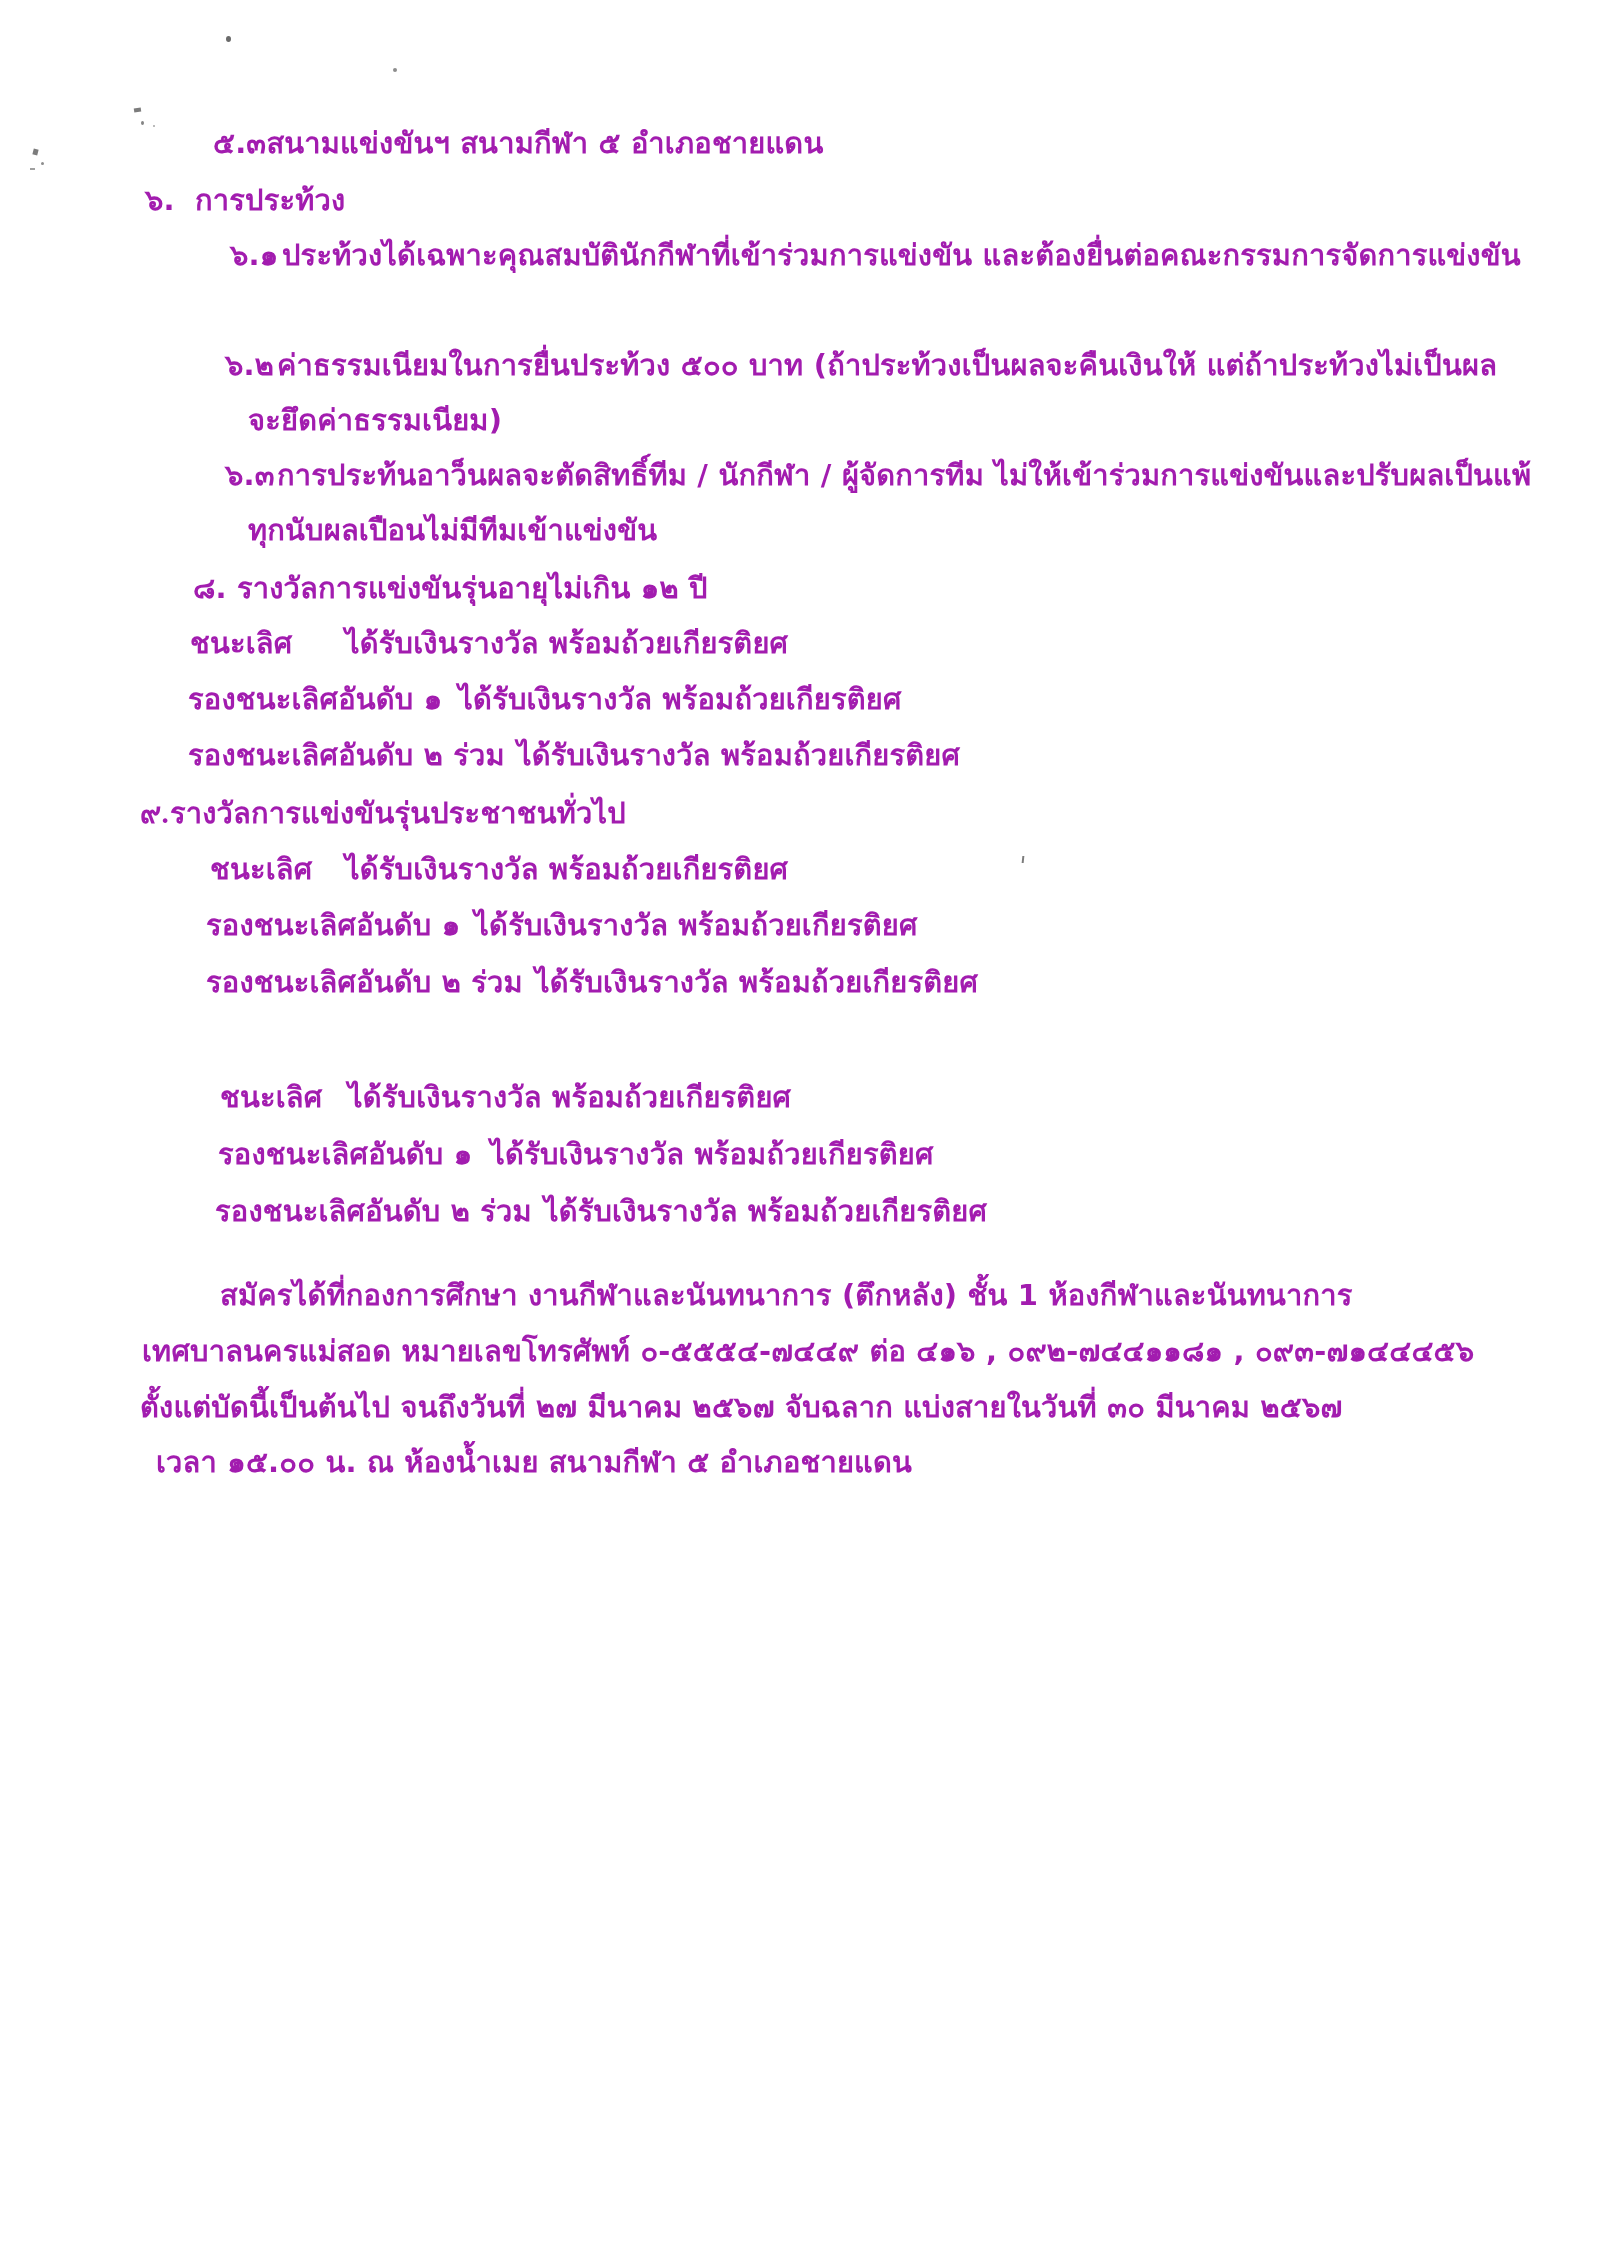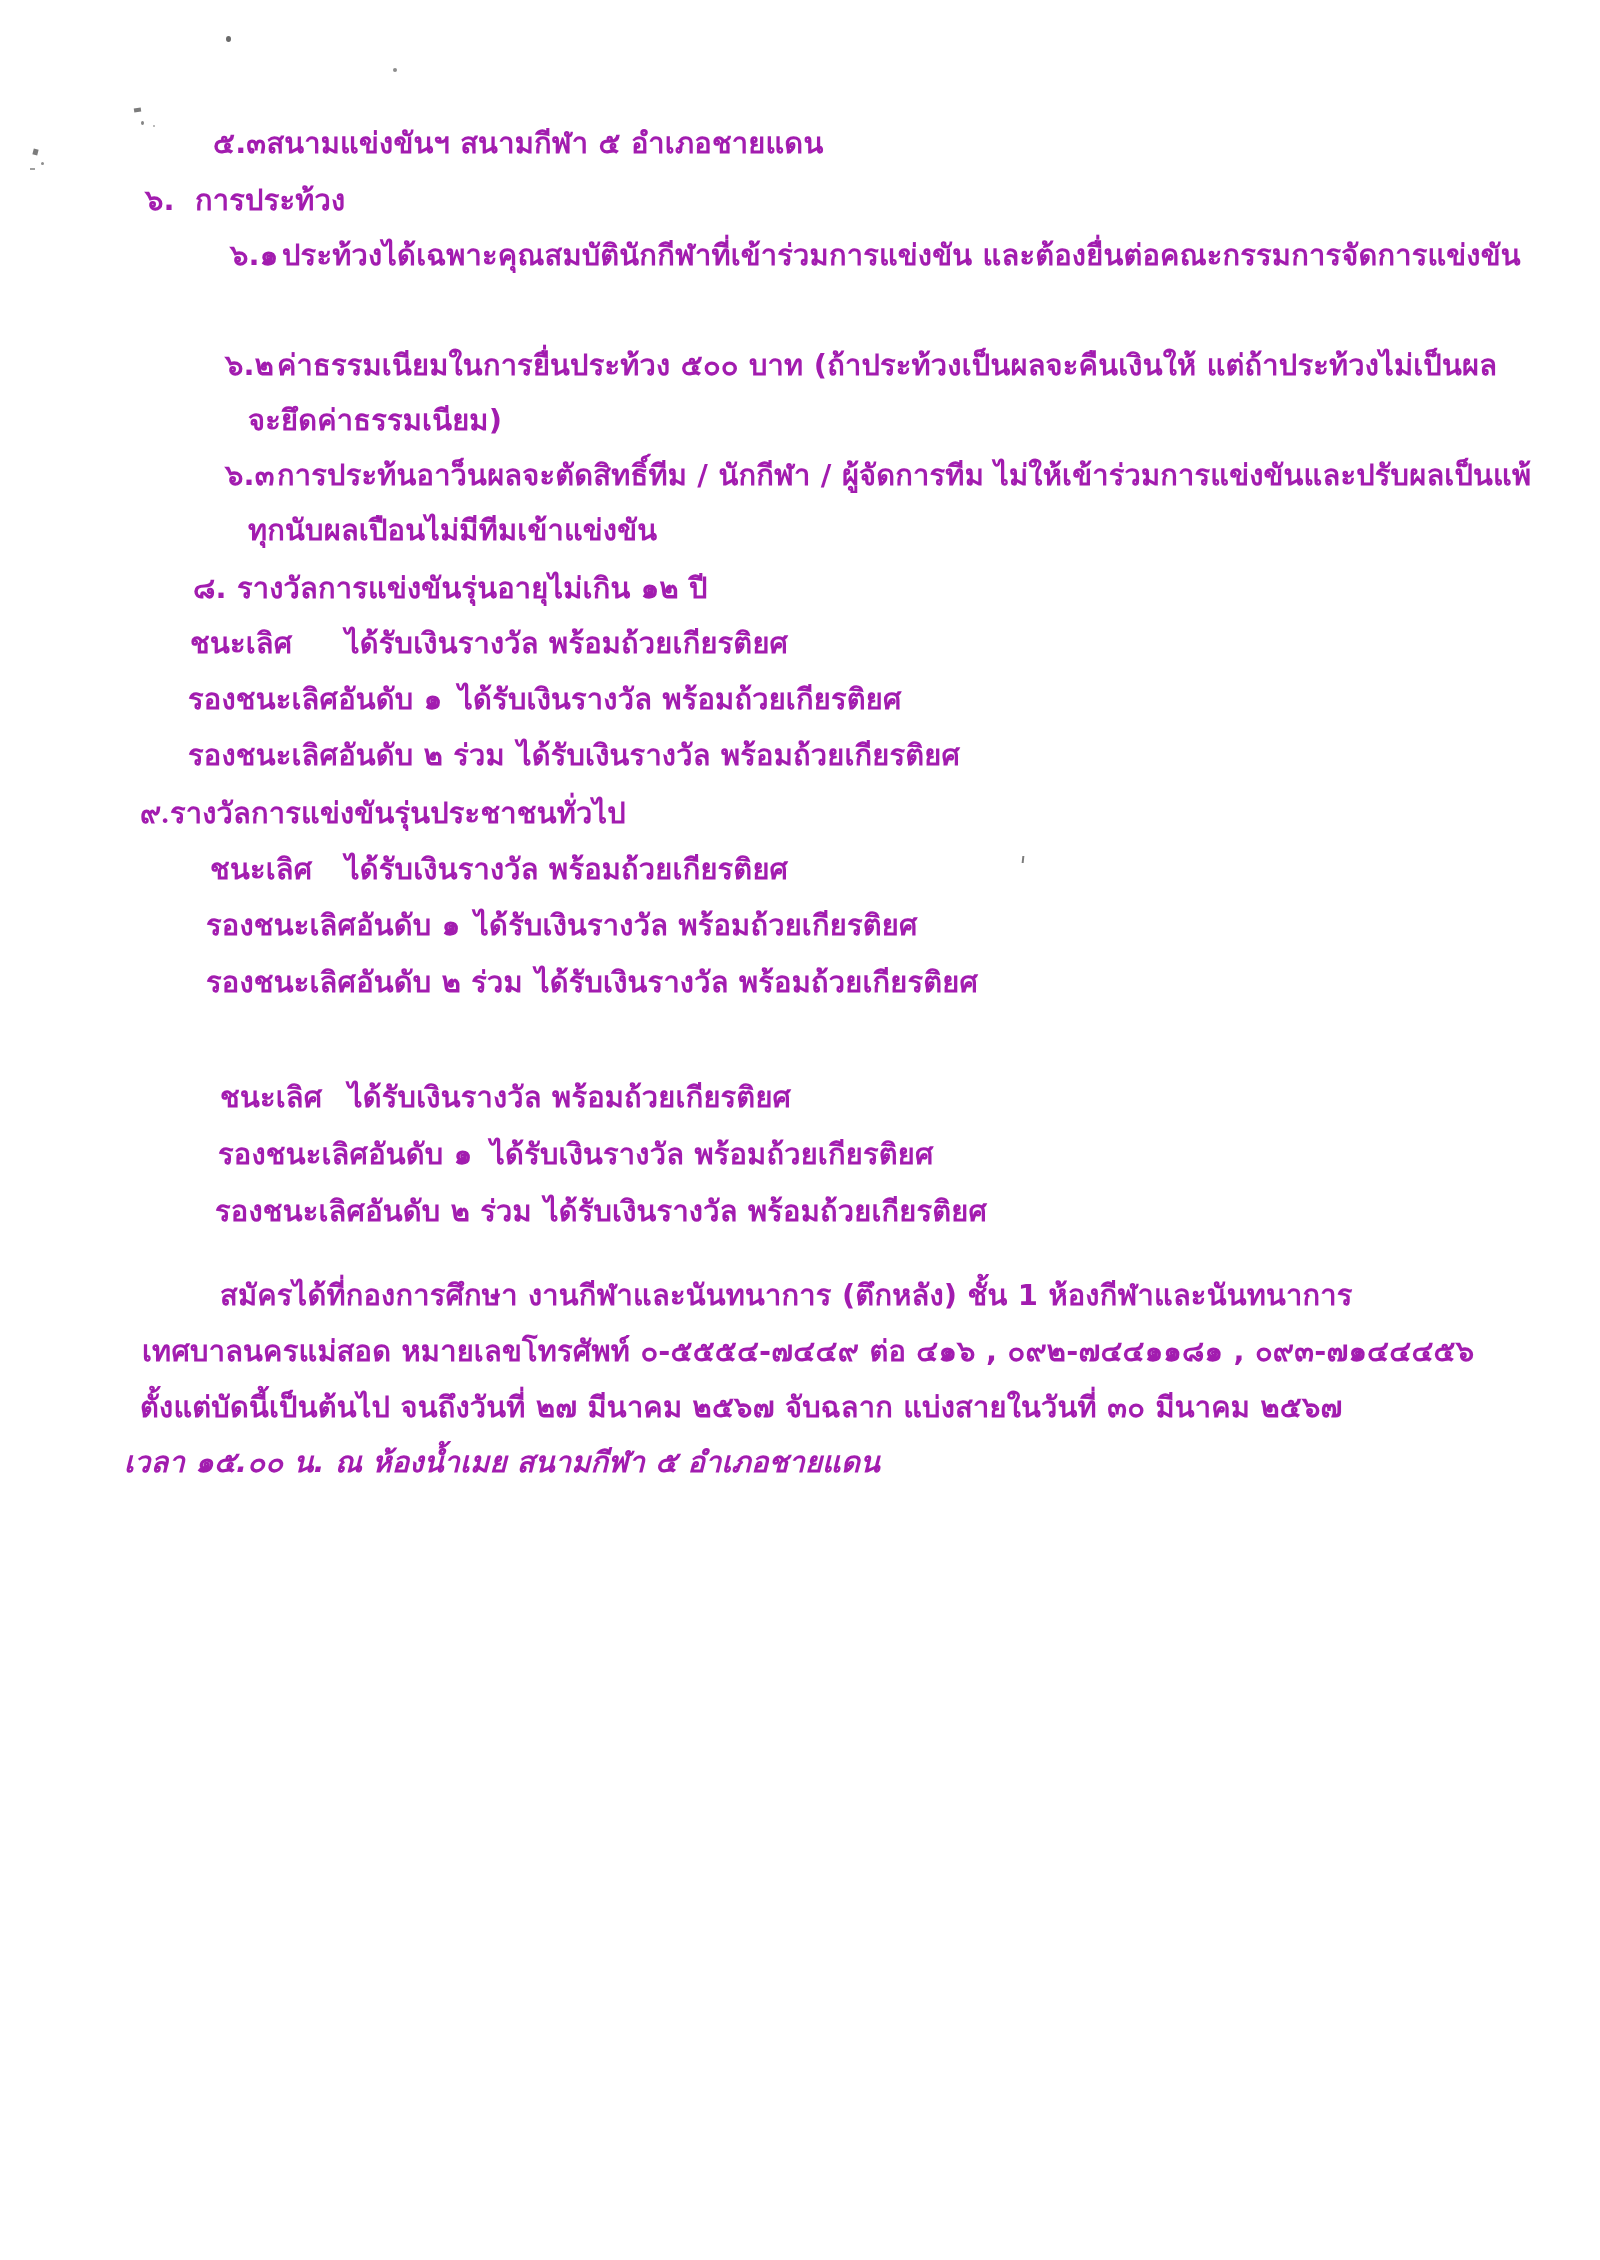--- a/index.html
+++ b/index.html
@@ -105,17 +105,17 @@
 
   <div class="ln" style="left:220px;top:1278px;">
     <span>สมัครได้ที่กองการศึกษา  งานกีฬาและนันทนาการ (ตึกหลัง)  ชั้น 1 ห้องกีฬาและนันทนาการ</span>
   </div>
   <div class="ln" style="left:142px;top:1334px;">
     <span>เทศบาลนครแม่สอด  หมายเลขโทรศัพท์ ๐-๕๕๕๔-๗๔๔๙ ต่อ ๔๑๖ , ๐๙๒-๗๔๔๑๑๘๑ , ๐๙๓-๗๑๔๔๔๕๖</span>
   </div>
   <div class="ln" style="left:140px;top:1390px;">
     <span>ตั้งแต่บัดนี้เป็นต้นไป  จนถึงวันที่  ๒๗  มีนาคม  ๒๕๖๗  จับฉลาก  แบ่งสายในวันที่ ๓๐ มีนาคม  ๒๕๖๗</span>
   </div>
-  <div class="ln" style="left:124px;top:1445px;font-style:italic;">
+  <div class="ln" style="left:156px;top:1445px;">
     <span>เวลา ๑๕.๐๐  น.  ณ   ห้องน้ำเมย สนามกีฬา ๕ อำเภอชายแดน</span>
   </div>
 
 </div>
 
 </body></html>

